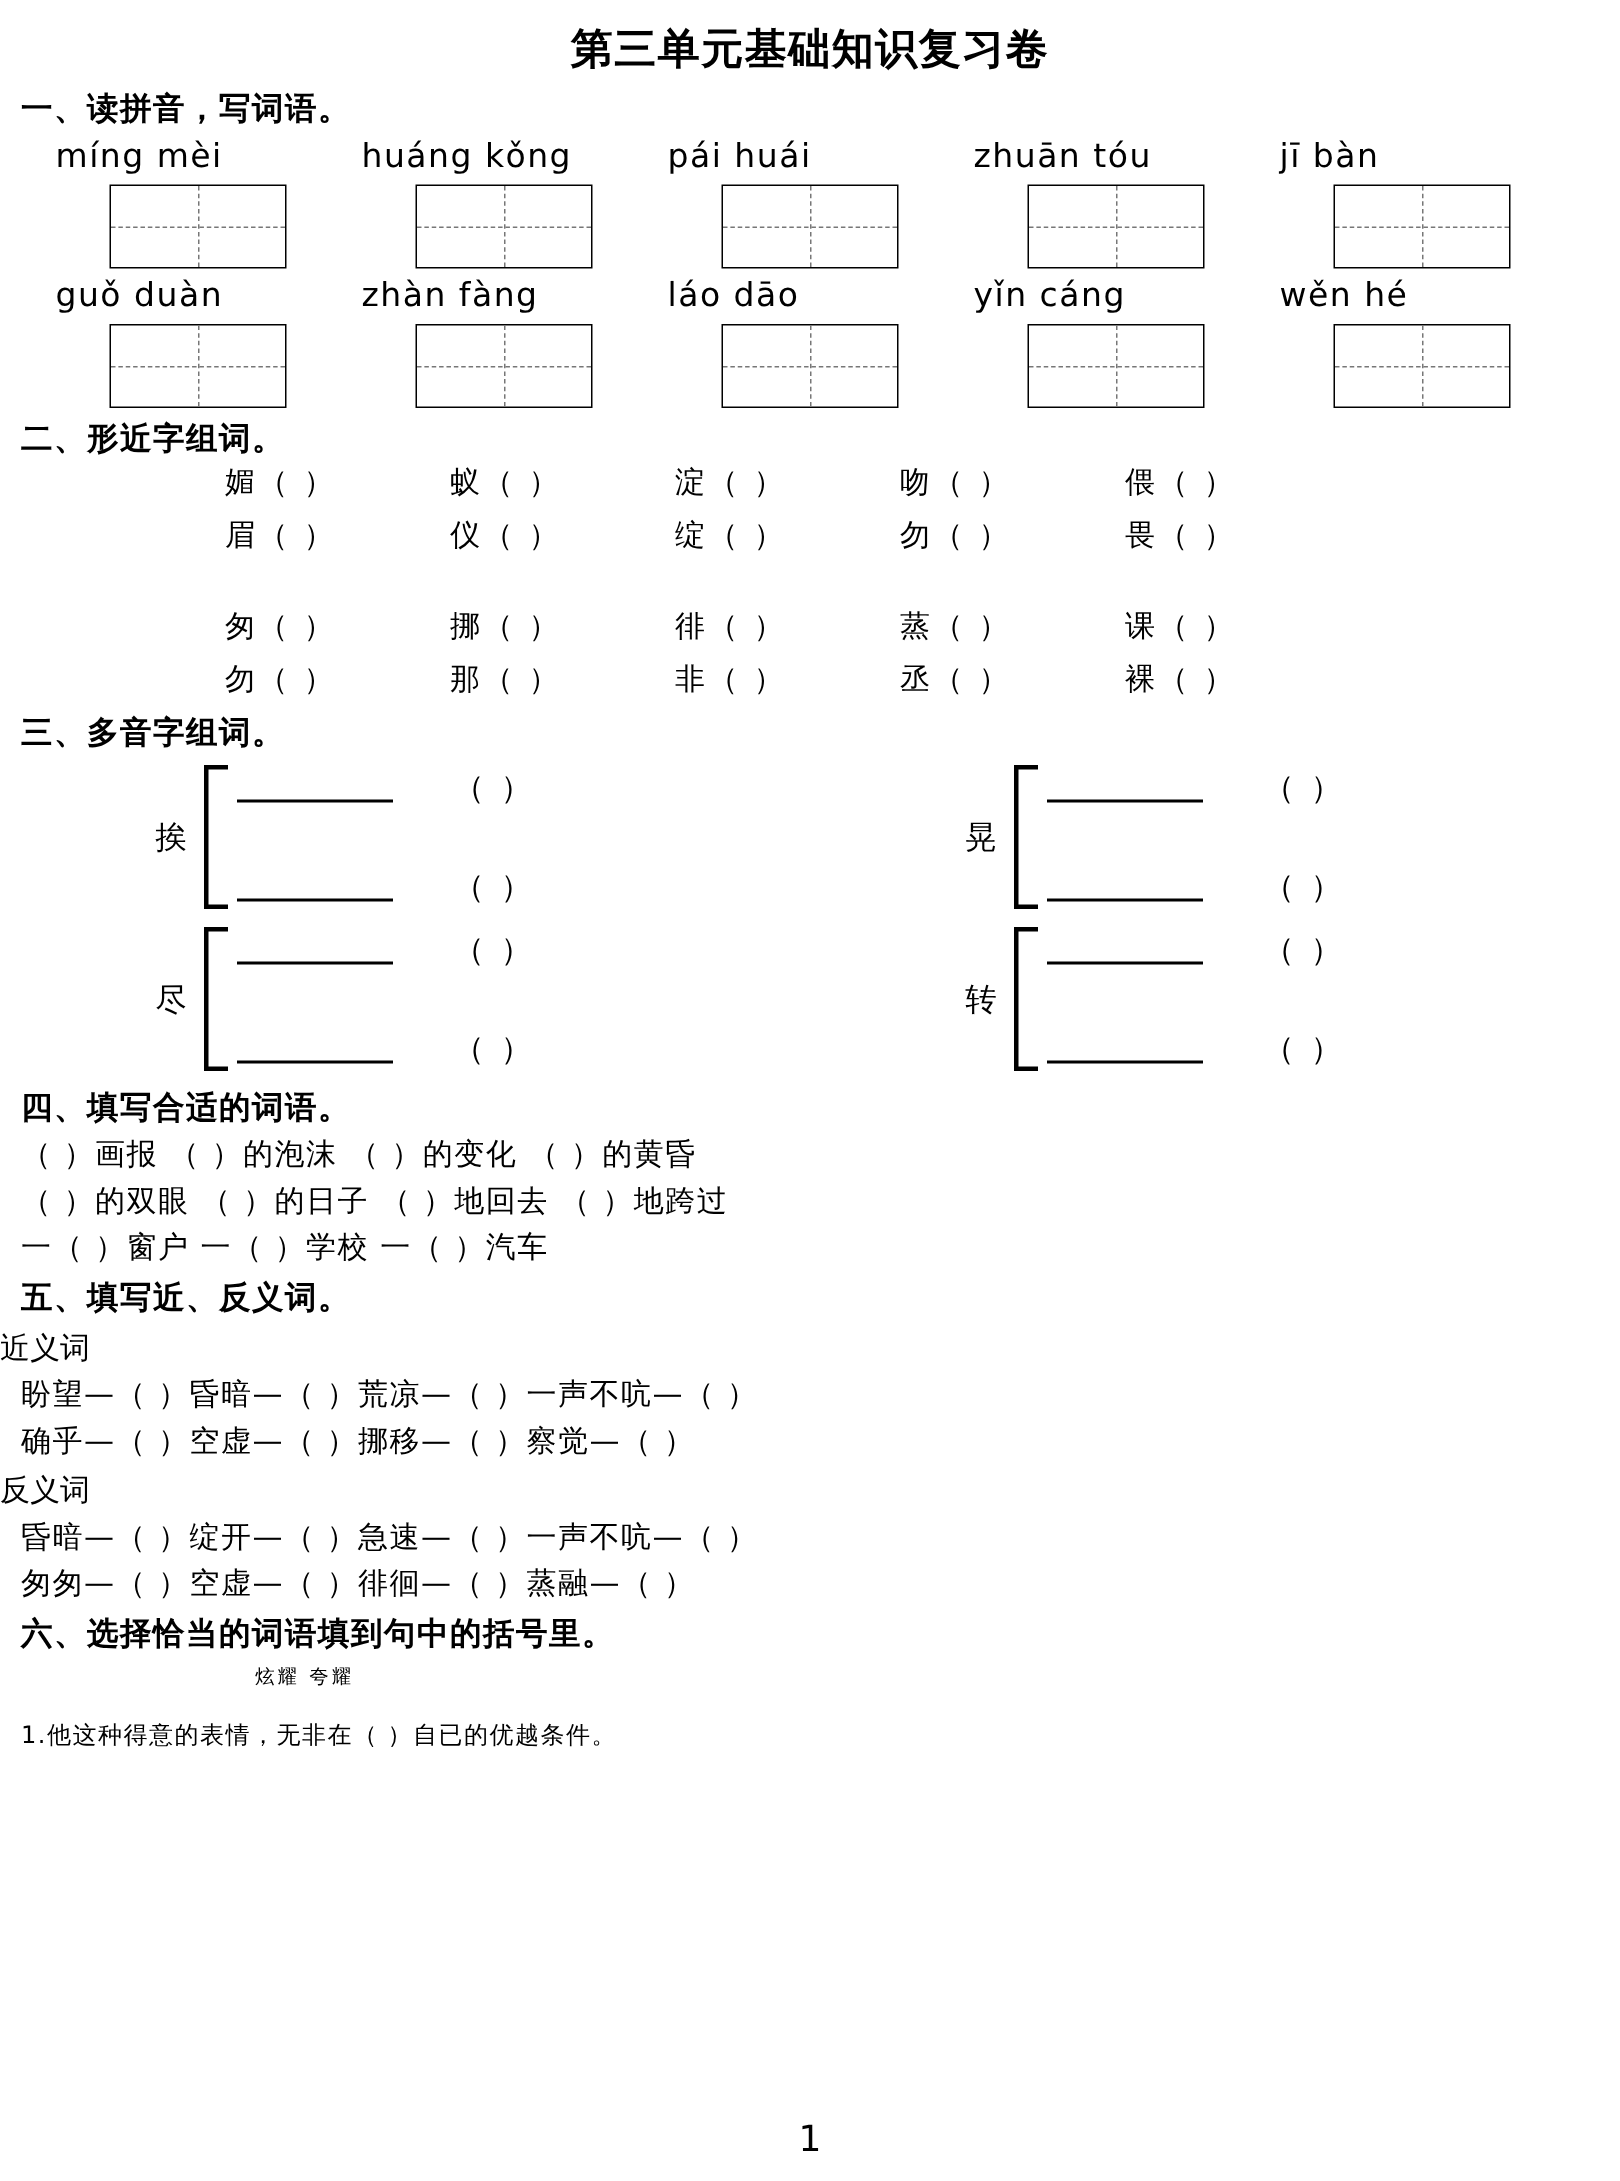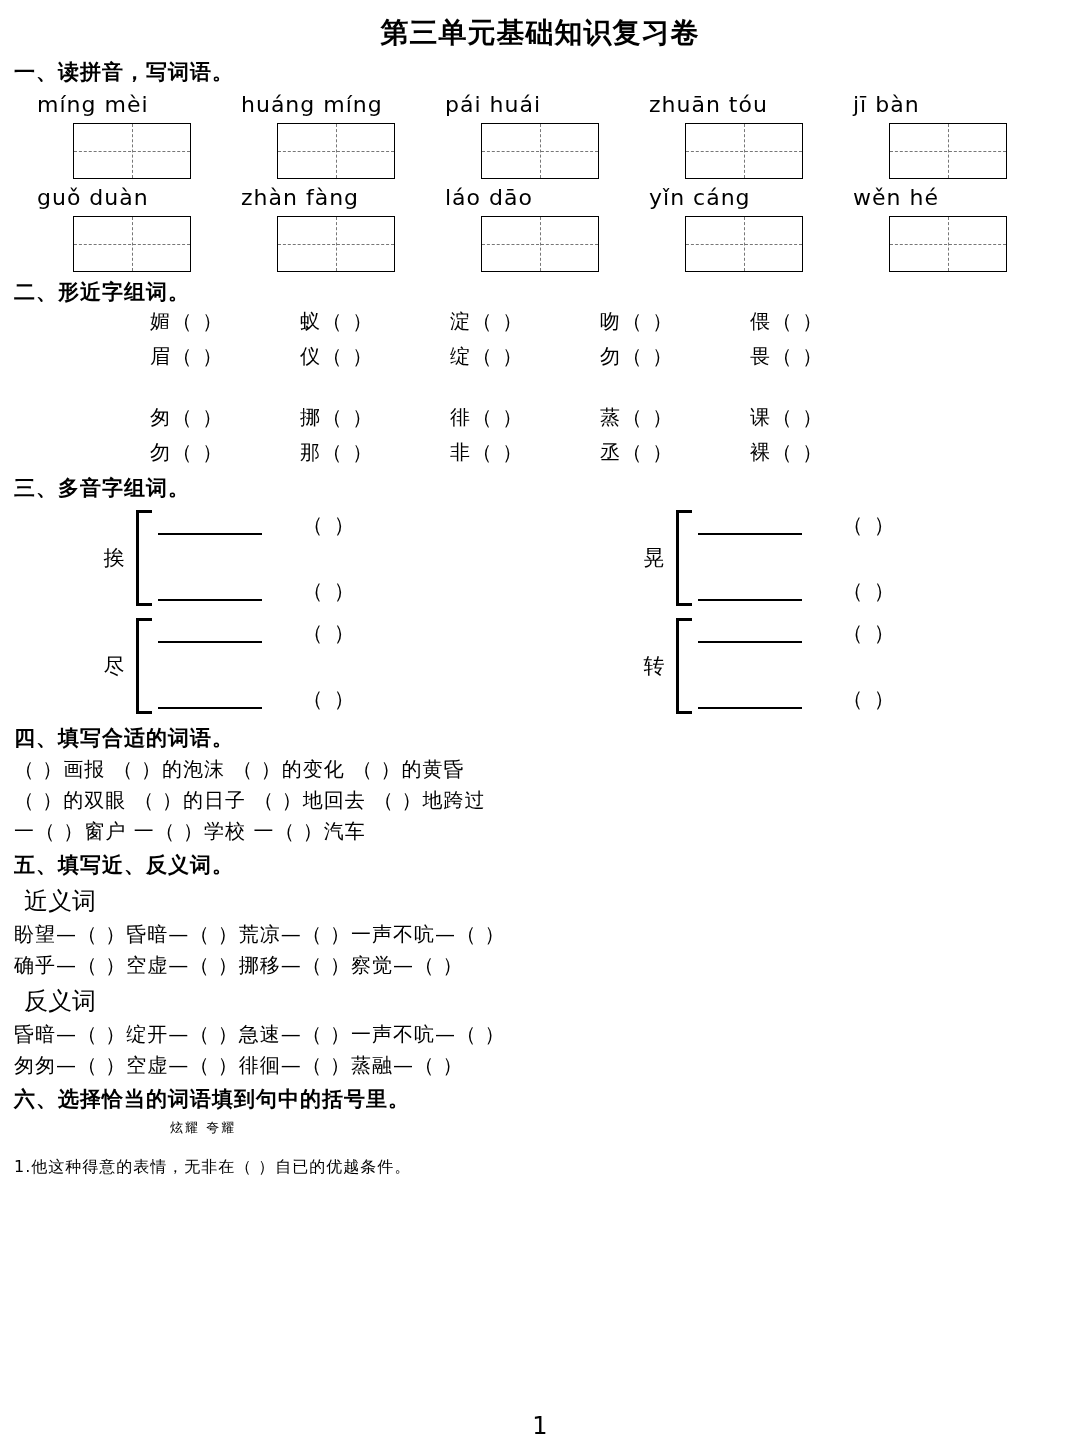--- a/index.html
+++ b/index.html
@@ -152,23 +152,23 @@
   
   .fill-line {
     font-size: 20px;
     font-family: "DejaVu Sans", sans-serif;
     margin: 4px 0 4px 14px;
     white-space: nowrap;
     letter-spacing: 1px;
   }
   
   .subhead {
-    font-size: 24px;
-    font-family: "DejaVu Sans", sans-serif;
-    margin: 6px 0 2px 24px;
+    font-size: 20px;
+    font-family: "DejaVu Sans", sans-serif;
+    margin: 6px 0 2px 0;
   }
   
   .choice-words {
     font-size: 13px;
     font-family: "DejaVu Sans", sans-serif;
     margin: 6px 0 4px 170px;
     letter-spacing: 2px;
   }
   .q-line {
     font-size: 16px;
@@ -189,21 +189,21 @@
 <body>
 
 <div class="page">
 
   <div class="doc-title">第三单元基础知识复习卷</div>
 
   <div class="sec-head">一、读拼音，写词语。</div>
 
   <div class="pinyin-row">
     <div class="pinyin">míng mèi</div>
-    <div class="pinyin">huáng míng</div>
+    <div class="pinyin">huáng kǒng</div>
     <div class="pinyin">pái huái</div>
     <div class="pinyin">zhuān tóu</div>
     <div class="pinyin">jī bàn</div>
   </div>
 
   <div class="grid-row">
     <div class="grid-slot">
         <div class="tianzi">
           <div class="vline"></div>
           <div class="hline"></div>

